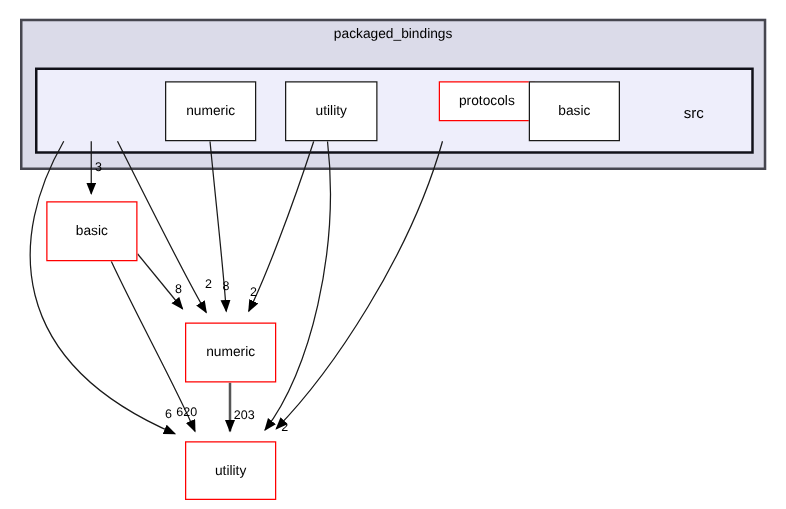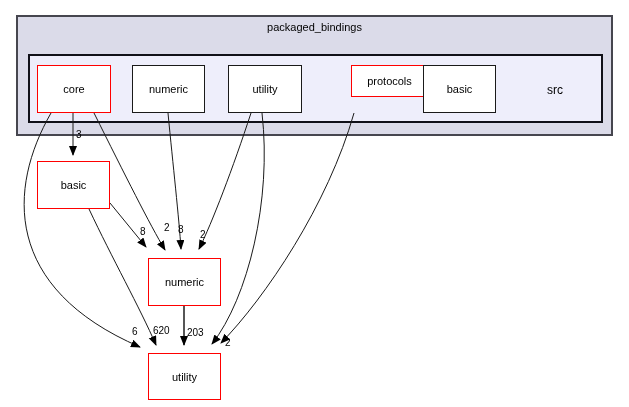--- a/index.html
+++ b/index.html
@@ -58,23 +58,20 @@
       <path d="M110,203 L146,247" marker-end="url(#arrow)"></path>
       <path d="M89,209 C112,258 140,308 156,345" marker-end="url(#arrow)"></path>
       <path d="M168,113 C173,165 179,218 181,249" marker-end="url(#arrow)"></path>
       <path d="M251,113 C233,168 212,223 199,249" marker-end="url(#arrow)"></path>
       <path d="M262,113 C272,200 248,298 212,344" marker-end="url(#arrow)"></path>
       <path d="M354,113 C328,205 265,298 221,343" marker-end="url(#arrow)"></path>
       <path d="M184,306 L184,345" stroke="#565656" stroke-width="2" marker-end="url(#arrow)"></path>
     </g>
   </svg>
 
-  <div class="node red" style="left:37px;top:65px;width:74px;height:48px;">
-    <span>core</span>
-  </div>
   <div class="node" style="left:132px;top:65px;width:73px;height:48px;">
     <span>numeric</span>
   </div>
   <div class="node" style="left:228px;top:65px;width:74px;height:48px;">
     <span>utility</span>
   </div>
   <div class="node red" style="left:324px;top:65px;width:77px;height:32px;margin-left:27px;">
     <span>protocols</span>
   </div>
   <div class="node" style="left:423px;top:65px;width:73px;height:48px;">
@@ -88,19 +85,19 @@
     <span>numeric</span>
   </div>
   <div class="node red" style="left:148px;top:353px;width:73px;height:47px;">
     <span>utility</span>
   </div>
 
   <span class="edge-label" style="left:76px;top:129px;">3</span>
   <span class="edge-label" style="left:164px;top:222px;">2</span>
   <span class="edge-label" style="left:132px;top:326px;">6</span>
   <span class="edge-label" style="left:140px;top:226px;">8</span>
-  <span class="edge-label" style="left:153px;top:325px;">620</span>
+  <span class="edge-label" style="left:141px;top:325px;">620</span>
   <span class="edge-label" style="left:178px;top:224px;">8</span>
   <span class="edge-label" style="left:200px;top:229px;">2</span>
   <span class="edge-label" style="left:225px;top:337px;">2</span>
   <span class="edge-label" style="left:187px;top:327px;">203</span>
 
 </div>
 
 </body></html>

